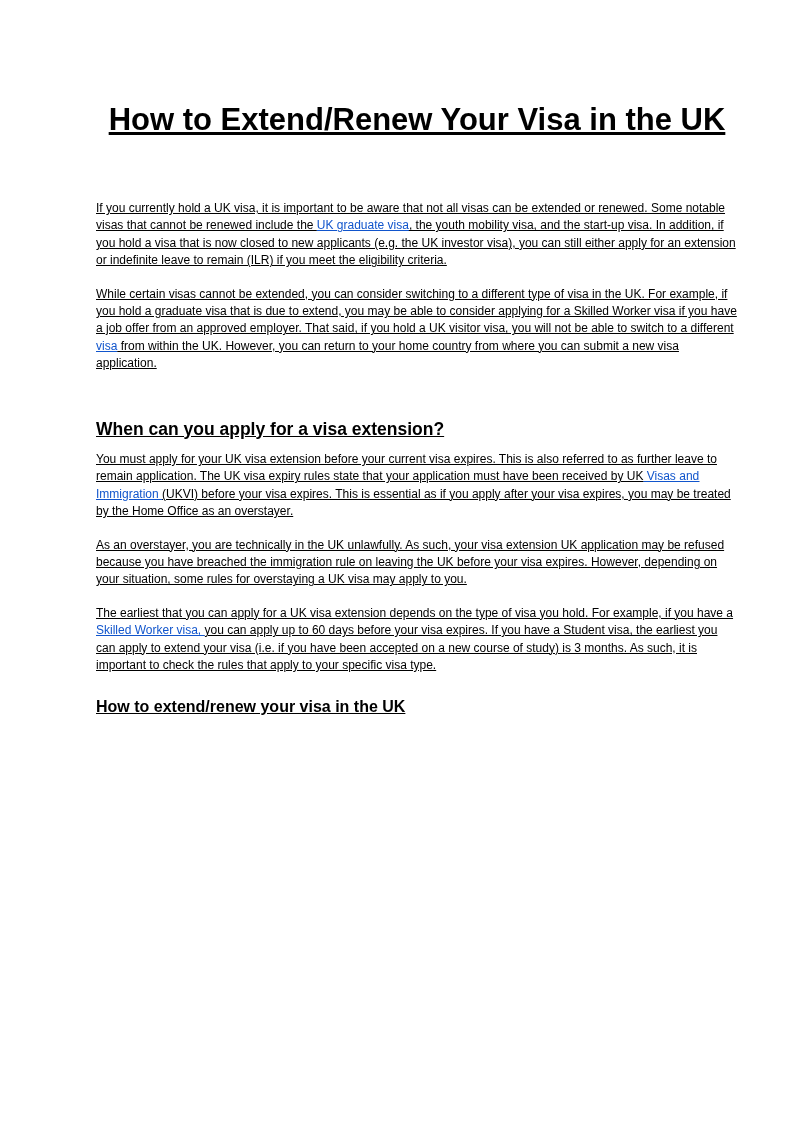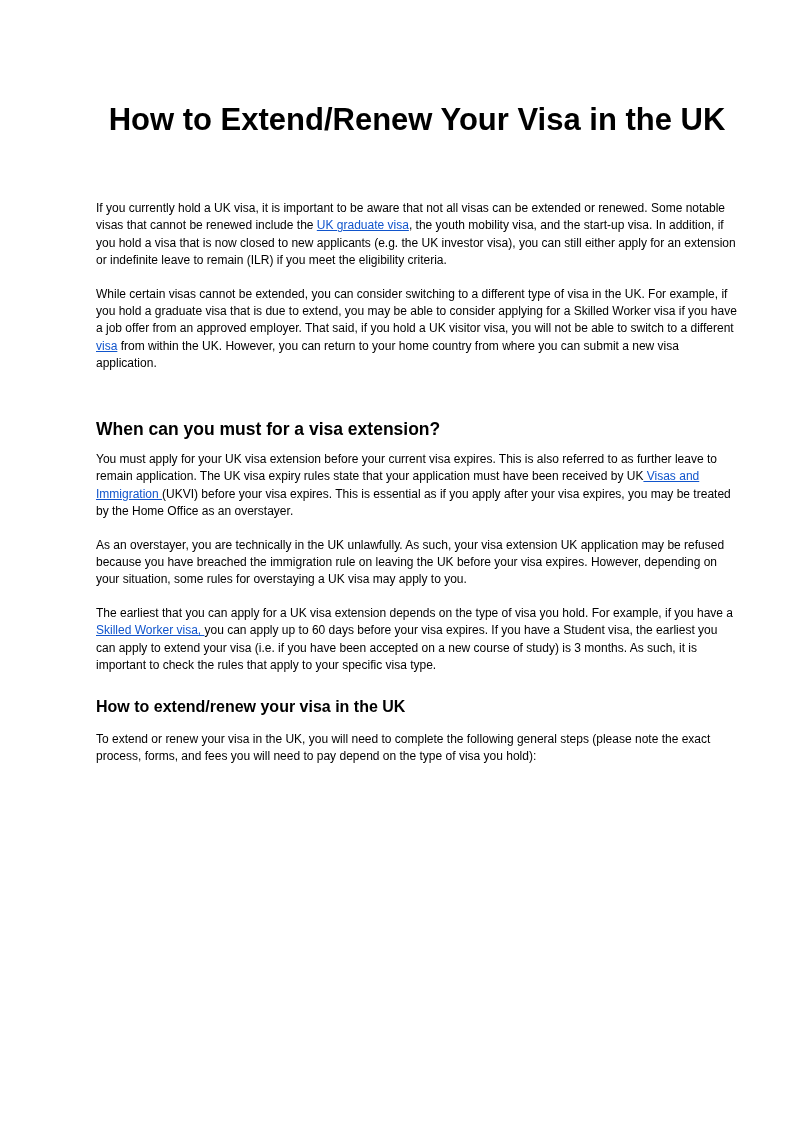--- a/index.html
+++ b/index.html
@@ -14,20 +14,21 @@
   }
   .page {
     position: relative;
     width: 795px;
     height: 1123px;
     margin: 0 auto;
     background: #ffffff;
     box-sizing: border-box;
     padding: 96px 57px 40px 96px;
     overflow: hidden;
+    text-decoration: underline;
   }
   .doc-title {
     font-size: 31px;
     font-weight: 700;
     text-align: center;
     line-height: 1.42;
     margin: 2px 10px 58px 10px;
     color: #000000;
   }
   p.body-text {
@@ -60,25 +61,24 @@
 <body>
 
 <div class="page">
 
   <h1 class="doc-title">How to Extend/Renew Your Visa in the UK</h1>
 
   <p class="body-text"><span>If you currently hold a UK visa, it is important to be aware that not all visas can be extended or renewed. Some notable visas that cannot be renewed include the </span><a class="doc-link" href="#">UK graduate visa</a><span>, the youth mobility visa, and the start-up visa. In addition, if you hold a visa that is now closed to new applicants (e.g. the UK investor visa), you can still either apply for an extension or indefinite leave to remain (ILR) if you meet the eligibility criteria.</span></p>
 
   <p class="body-text"><span>While certain visas cannot be extended, you can consider switching to a different type of visa in the UK. For example, if you hold a graduate visa that is due to extend, you may be able to consider applying for a Skilled Worker visa if you have a job offer from an approved employer. That said, if you hold a UK visitor visa, you will not be able to switch to a different </span><a class="doc-link" href="#">visa</a><span> from within the UK. However, you can return to your home country from where you can submit a new visa application.</span></p>
 
-  <h2 class="doc-h2">When can you must for a visa extension?</h2>
+  <h2 class="doc-h2">When can you apply for a visa extension?</h2>
 
   <p class="body-text"><span>You must apply for your UK visa extension before your current visa expires. This is also referred to as further leave to remain application. The UK visa expiry rules state that your application must have been received by UK</span><a class="doc-link" href="#"> Visas and Immigration </a><span>(UKVI) before your visa expires. This is essential as if you apply after your visa expires, you may be treated by the Home Office as an overstayer.</span></p>
 
   <p class="body-text"><span>As an overstayer, you are technically in the UK unlawfully. As such, your visa extension UK application may be refused because you have breached the immigration rule on leaving the UK before your visa expires. However, depending on your situation, some rules for overstaying a UK visa may apply to you.</span></p>
 
   <p class="body-text"><span>The earliest that you can apply for a UK visa extension depends on the type of visa you hold. For example, if you have a </span><a class="doc-link" href="#">Skilled Worker visa, </a><span>you can apply up to 60 days before your visa expires. If you have a Student visa, the earliest you can apply to extend your visa (i.e. if you have been accepted on a new course of study) is 3 months. As such, it is important to check the rules that apply to your specific visa type.</span></p>
 
   <h3 class="doc-h3">How to extend/renew your visa in the UK</h3>
 
-  <p class="body-text"><span>To extend or renew your visa in the UK, you will need to complete the following general steps (please note the exact process, forms, and fees you will need to pay depend on the type of visa you hold):</span></p>
 
 </div>
 
 </body></html>

